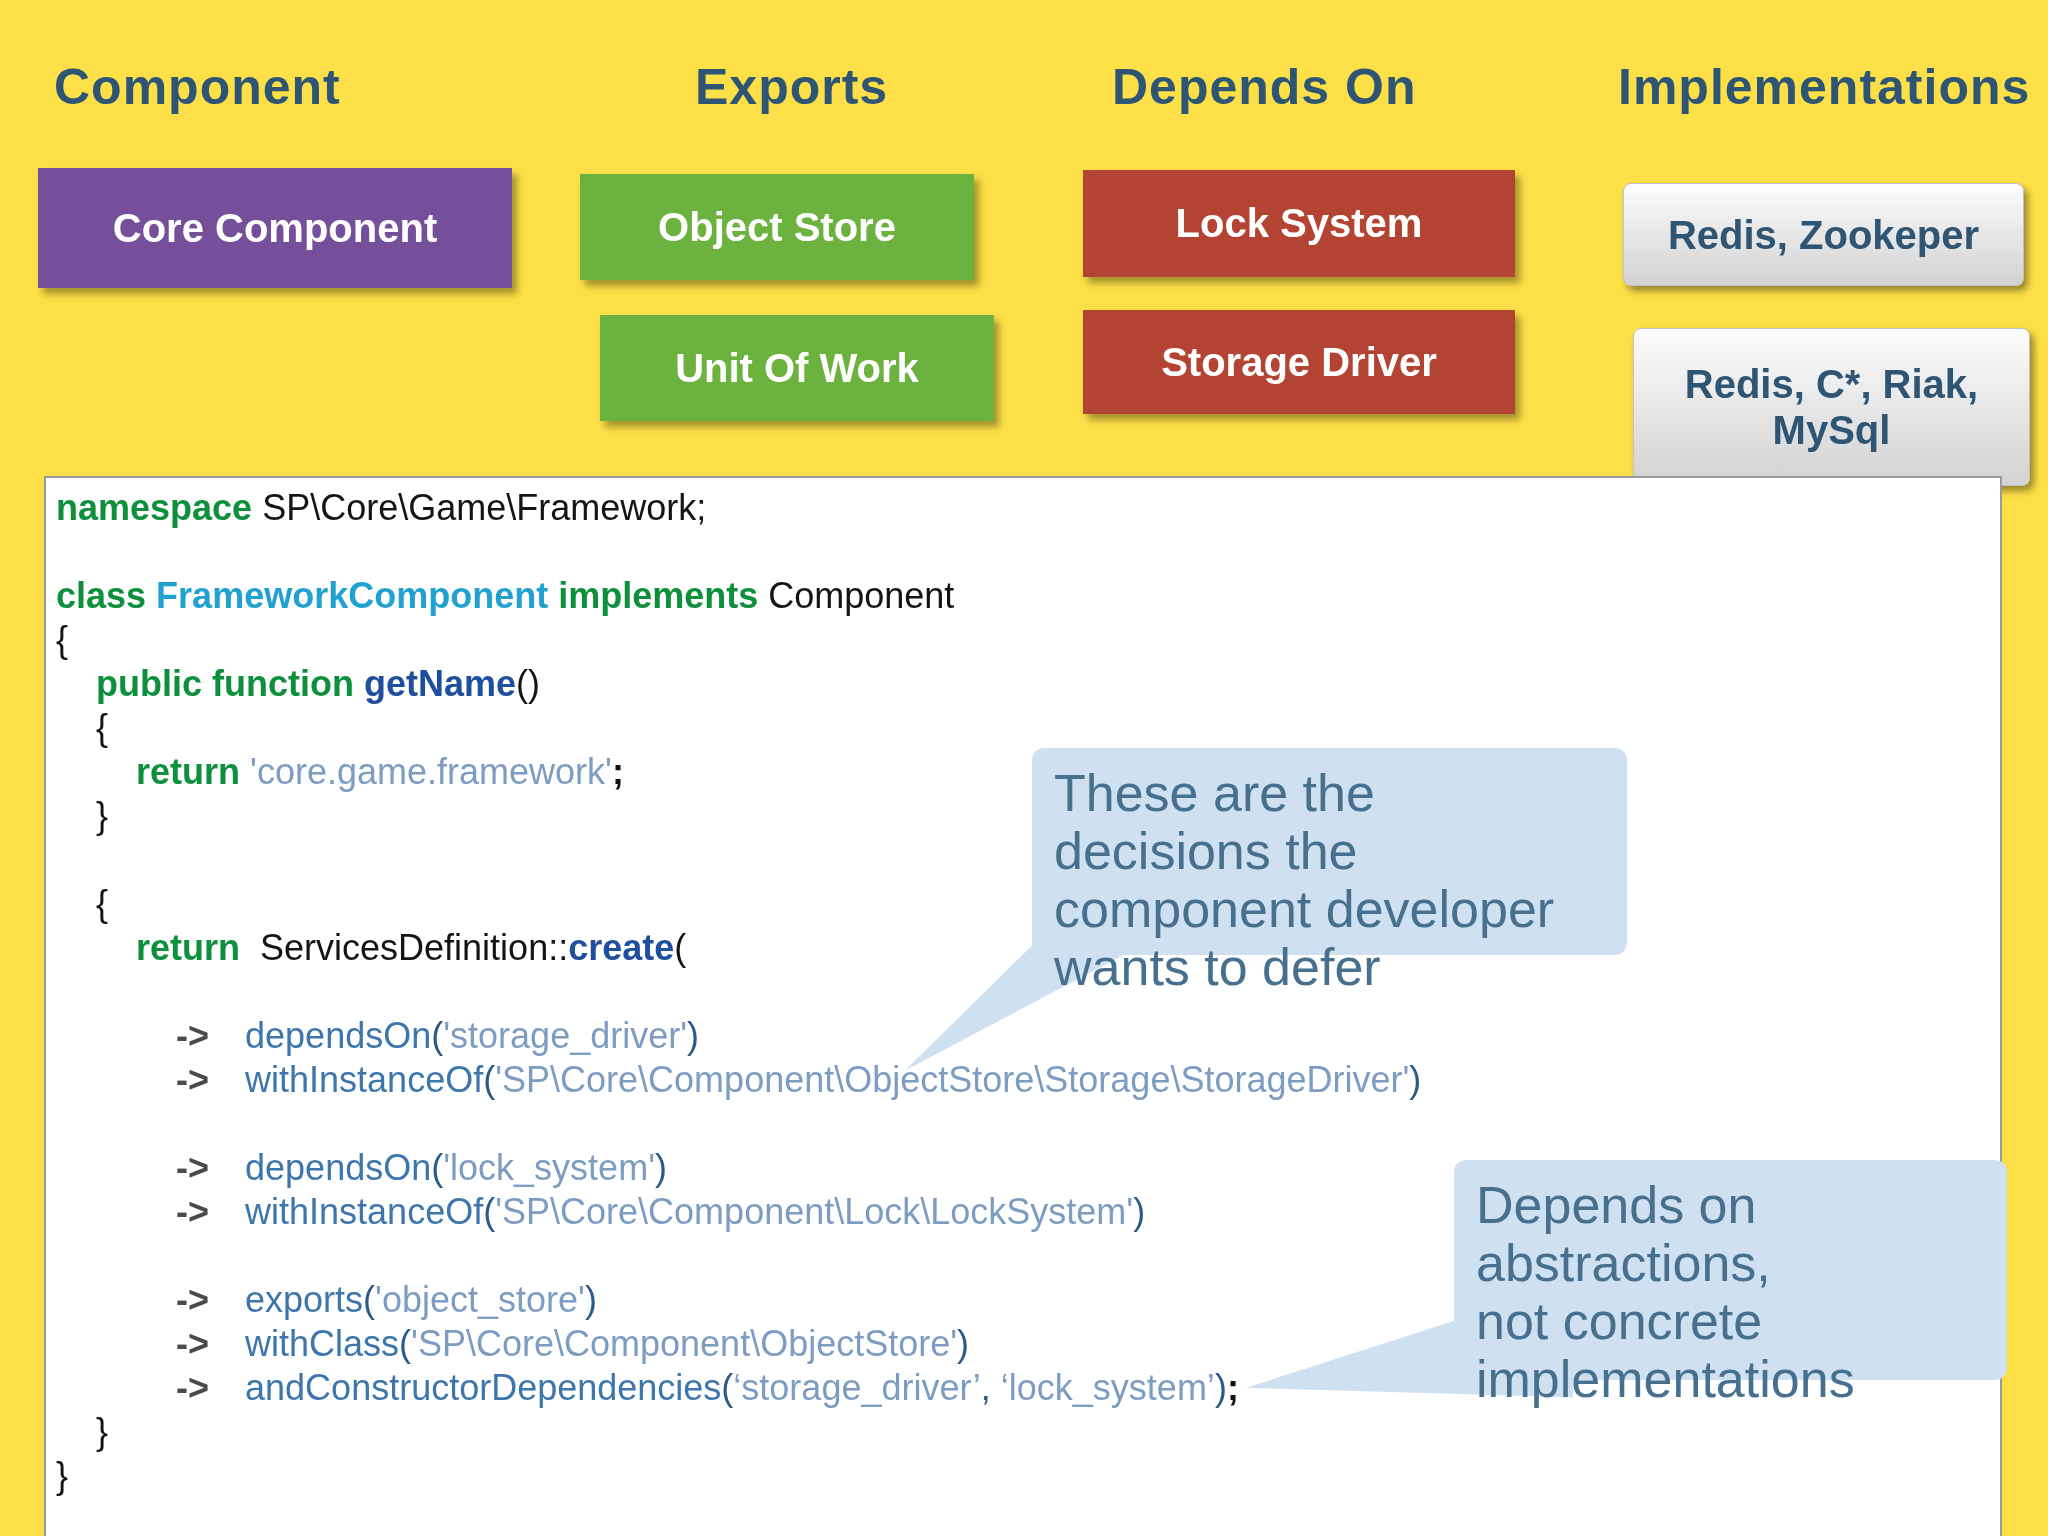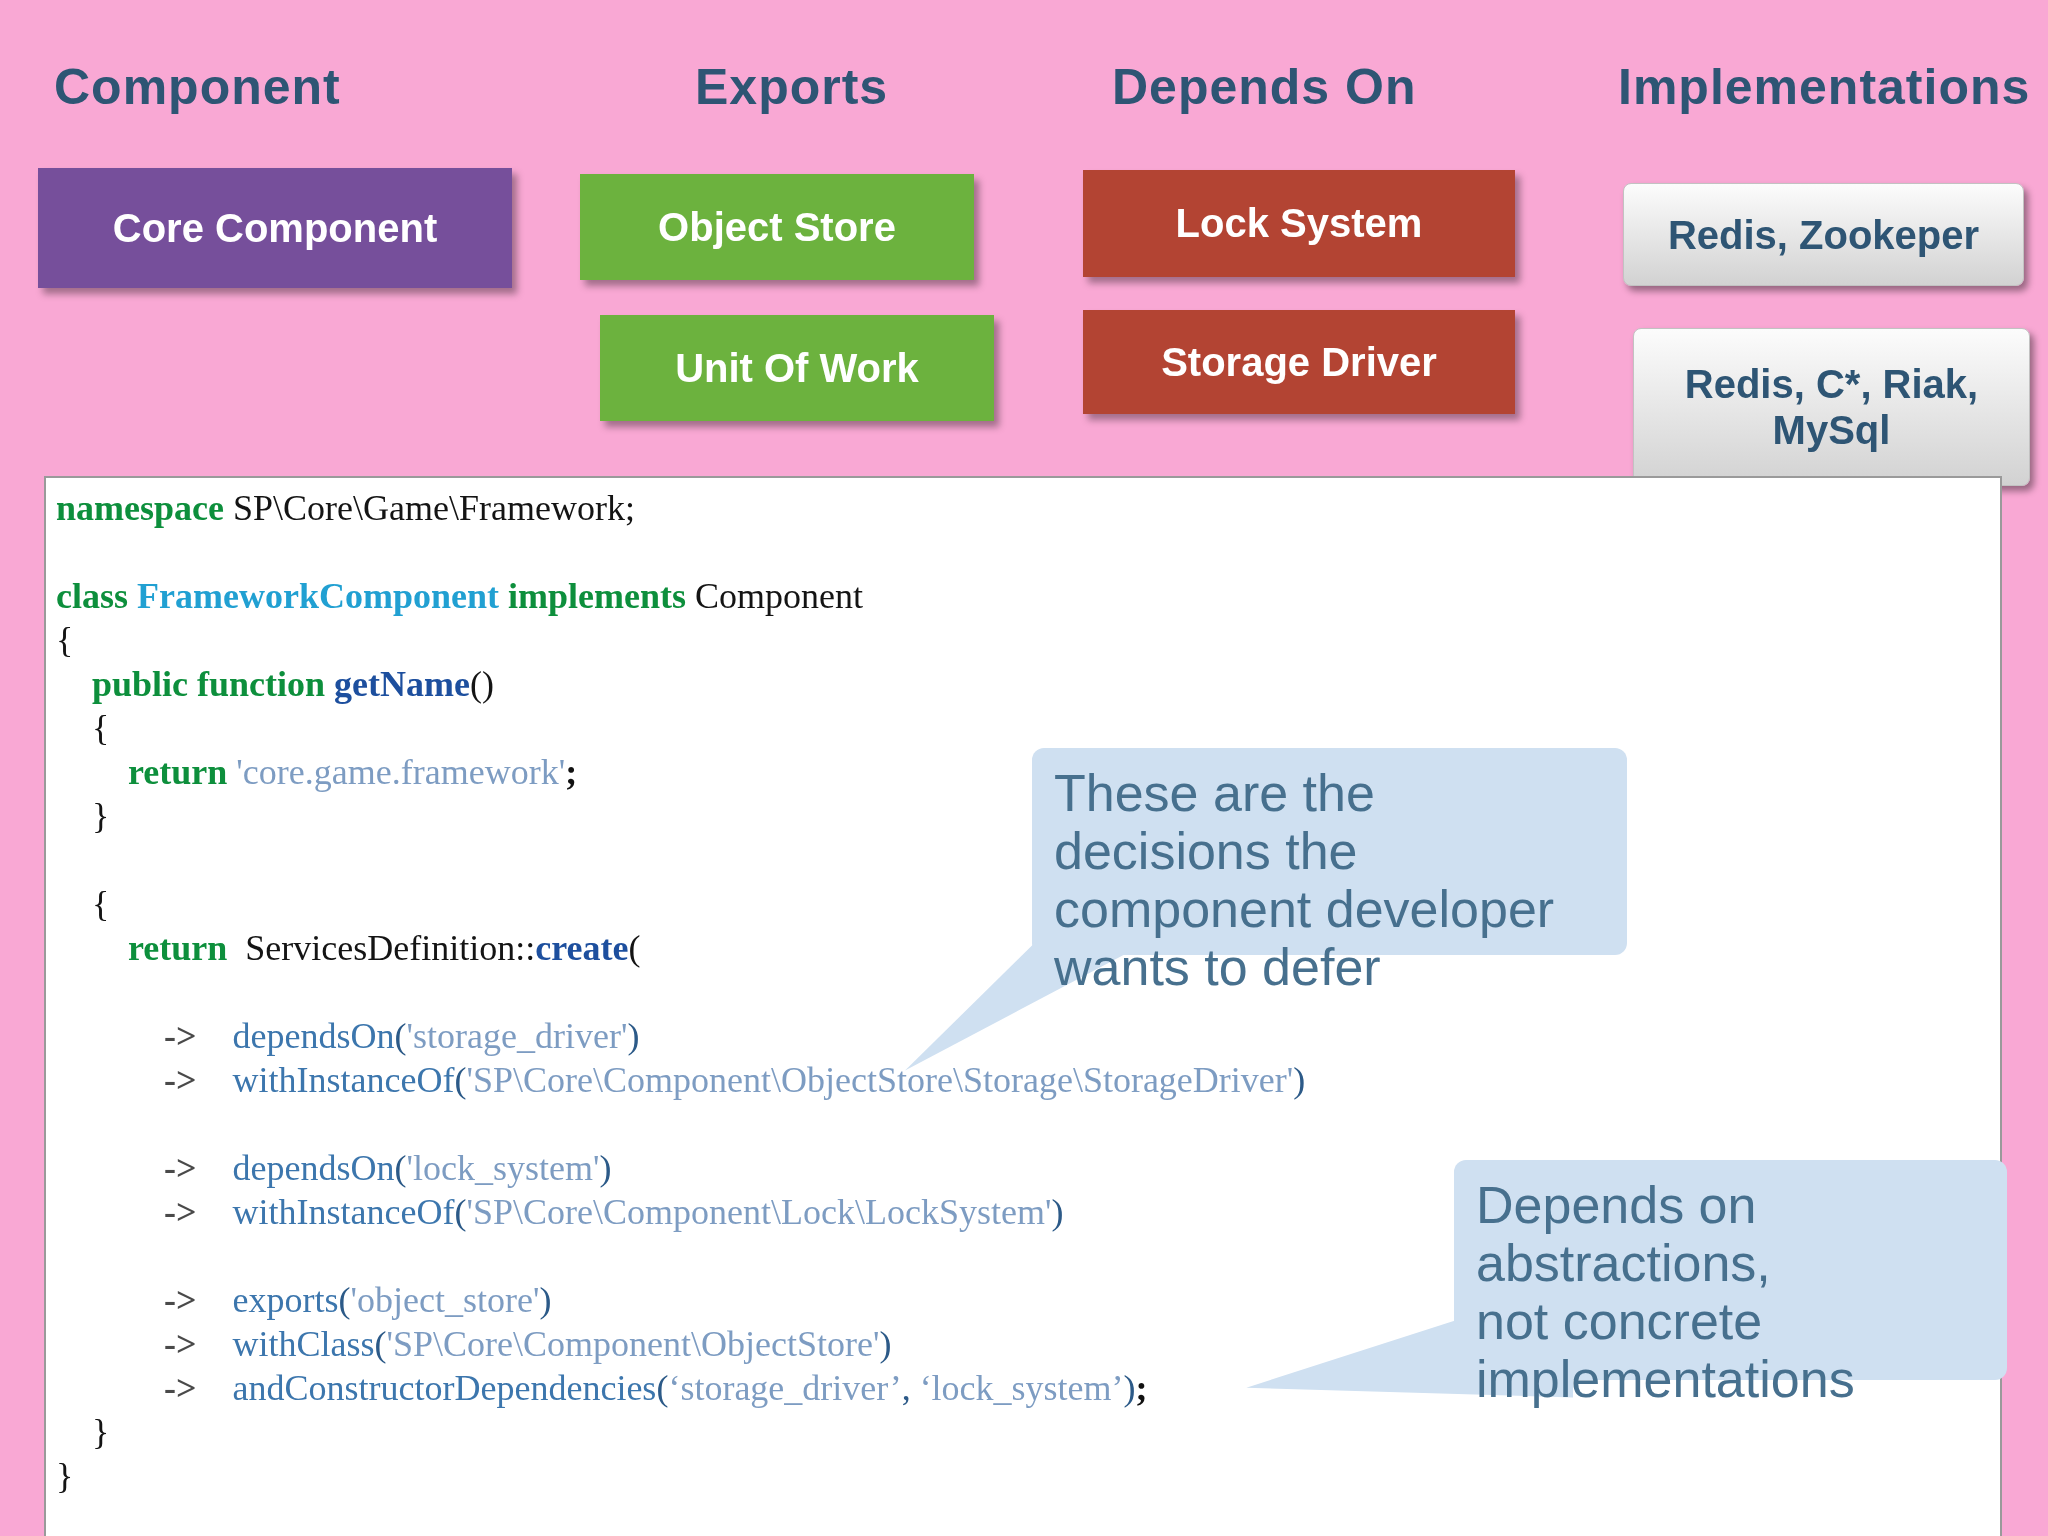--- a/index.html
+++ b/index.html
@@ -1,16 +1,16 @@
 <!DOCTYPE html>
 <html><head>
 <meta charset="utf-8">
 <style>
   html,body{margin:0;padding:0;background:#fff;}
-  .slide{position:relative;width:2048px;height:1536px;background:#f9a8d4;overflow:hidden;
+  .slide{position:relative;width:2048px;height:1536px;background:#fde047;overflow:hidden;
          font-family:"Liberation Sans",sans-serif;}
 
   
   .col-header{position:absolute;top:58px;font-size:50px;font-weight:700;
               color:#2e5574;letter-spacing:1px;white-space:nowrap;}
 
   
   .box{position:absolute;display:flex;align-items:center;justify-content:center;
        color:#ffffff;font-weight:700;font-size:40px;text-align:center;
        box-shadow:5px 6px 7px rgba(0,0,0,0.35);}
@@ -18,21 +18,21 @@
   .box-green{background:#6cb23e;}
   .box-red{background:#b34433;}
   .box-gray{background:linear-gradient(#fcfcfc,#d2d2d2);color:#2e5574;border-radius:8px;
             border:1px solid #c2c2c2;box-shadow:4px 5px 7px rgba(0,0,0,0.4);
             flex-direction:column;line-height:1.15;margin-top:20px;}
 
   
   .codeblock{position:absolute;left:44px;top:476px;width:1958px;height:1090px;
              background:#ffffff;border:2px solid #9a9a9a;border-bottom:none;
              padding:8px 0 0 10px;box-sizing:border-box;}
-  .code-line{height:44px;line-height:44px;font-family:Liberation Serif, serif;
+  .code-line{height:44px;line-height:44px;font-family:Liberation Sans, sans-serif;
              font-size:36px;white-space:pre;}
   .code-line .k{color:#0d8f3c;font-weight:bold;}
   .code-line .t{color:#21a0d2;font-weight:bold;}
   .code-line .f{color:#1d4f9e;font-weight:bold;}
   .code-line .m{color:#3c76ad;margin-left:36px;}
   .code-line .s{color:#7d9cc2;}
   .code-line .q{color:#2c5a88;}
   .code-line .a{color:#4a4a4a;font-weight:bold;}
   .code-line .p{color:#141414;}
   .code-line .b{color:#111111;font-weight:bold;}

